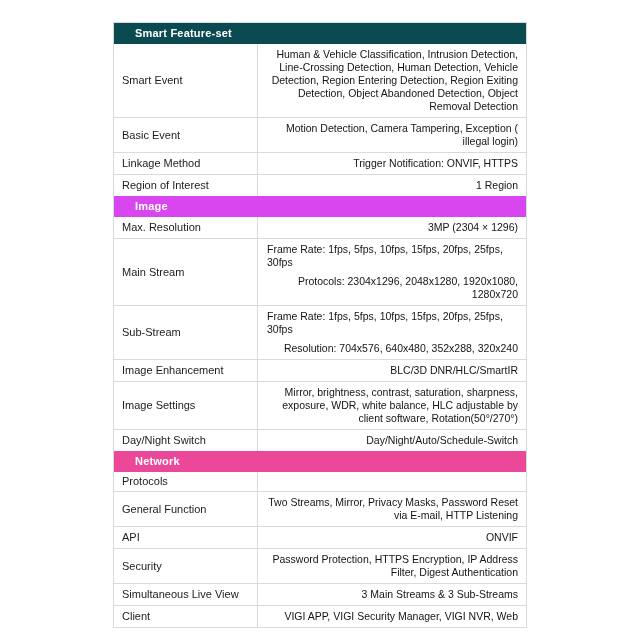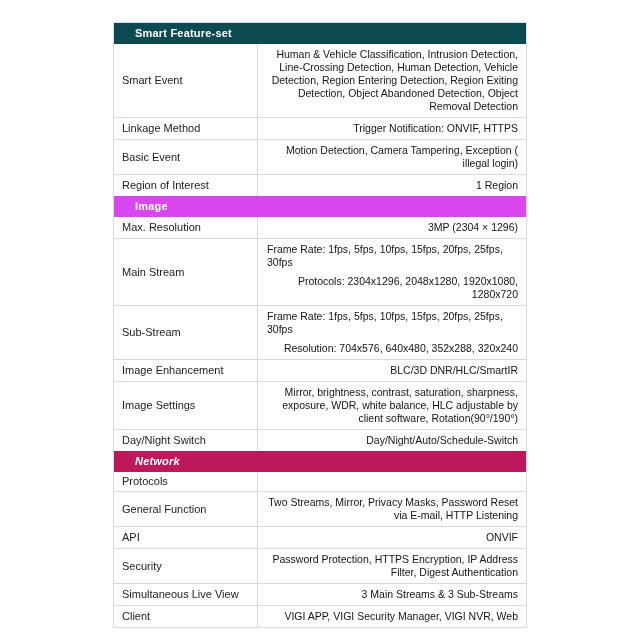--- a/index.html
+++ b/index.html
@@ -76,29 +76,29 @@
 <div class="canvas">
   <div class="spec-table" id="spec-table" style="border-color: rgb(212, 220, 220);">
       <div class="section-header" style="background: rgb(11, 74, 80);">Smart Feature-set</div>
       <div class="spec-row">
         <div class="row-label">Smart Event</div>
         <div class="row-value">
           <p>Human &amp; Vehicle Classification, Intrusion Detection, Line-Crossing Detection, Human Detection, Vehicle Detection, Region Entering Detection, Region Exiting Detection, Object Abandoned Detection, Object Removal Detection</p>
         </div>
       </div>
       <div class="spec-row">
+        <div class="row-label">Basic Event</div>
+        <div class="row-value">
+          <p>Motion Detection, Camera Tampering, Exception ( illegal login)</p>
+        </div>
+      </div>
+      <div class="spec-row">
         <div class="row-label">Linkage Method</div>
         <div class="row-value">
           <p>Trigger Notification: ONVIF, HTTPS</p>
-        </div>
-      </div>
-      <div class="spec-row">
-        <div class="row-label">Basic Event</div>
-        <div class="row-value">
-          <p>Motion Detection, Camera Tampering, Exception ( illegal login)</p>
         </div>
       </div>
       <div class="spec-row">
         <div class="row-label">Region of Interest</div>
         <div class="row-value">
           <p>1 Region</p>
         </div>
       </div>
       <div class="section-header" style="background: #d946ef;">Image</div>
       <div class="spec-row">
@@ -123,30 +123,30 @@
       </div>
       <div class="spec-row">
         <div class="row-label">Image Enhancement</div>
         <div class="row-value">
           <p>BLC/3D DNR/HLC/SmartIR</p>
         </div>
       </div>
       <div class="spec-row">
         <div class="row-label">Image Settings</div>
         <div class="row-value">
-          <p>Mirror, brightness, contrast, saturation, sharpness, exposure, WDR, white balance, HLC adjustable by client software, Rotation(90°/190°)</p>
+          <p>Mirror, brightness, contrast, saturation, sharpness, exposure, WDR, white balance, HLC adjustable by client software, Rotation(50°/270°)</p>
         </div>
       </div>
       <div class="spec-row">
         <div class="row-label">Day/Night Switch</div>
         <div class="row-value">
           <p>Day/Night/Auto/Schedule-Switch</p>
         </div>
       </div>
-      <div class="section-header" style="background: #be185d; font-style: italic;">Network</div>
+      <div class="section-header" style="background: #ec4899;">Network</div>
       <div class="spec-row">
         <div class="row-label">Protocols</div>
       </div>
       <div class="spec-row">
         <div class="row-label">General Function</div>
         <div class="row-value">
           <p>Two Streams, Mirror, Privacy Masks, Password Reset via E-mail, HTTP Listening</p>
         </div>
       </div>
       <div class="spec-row">

